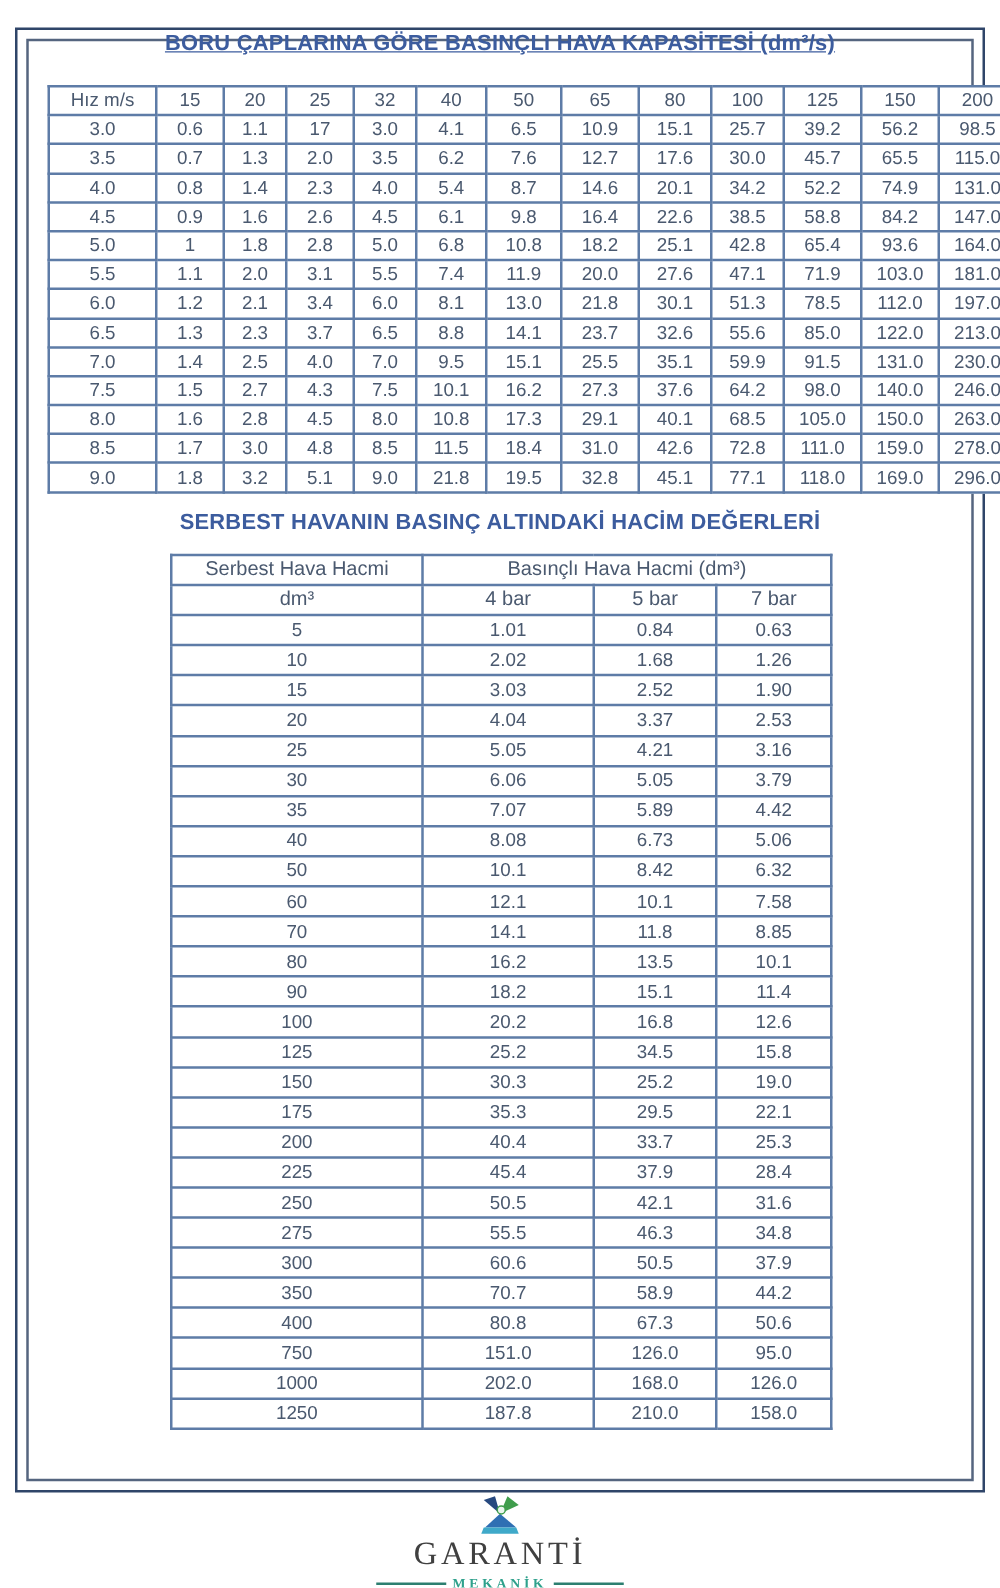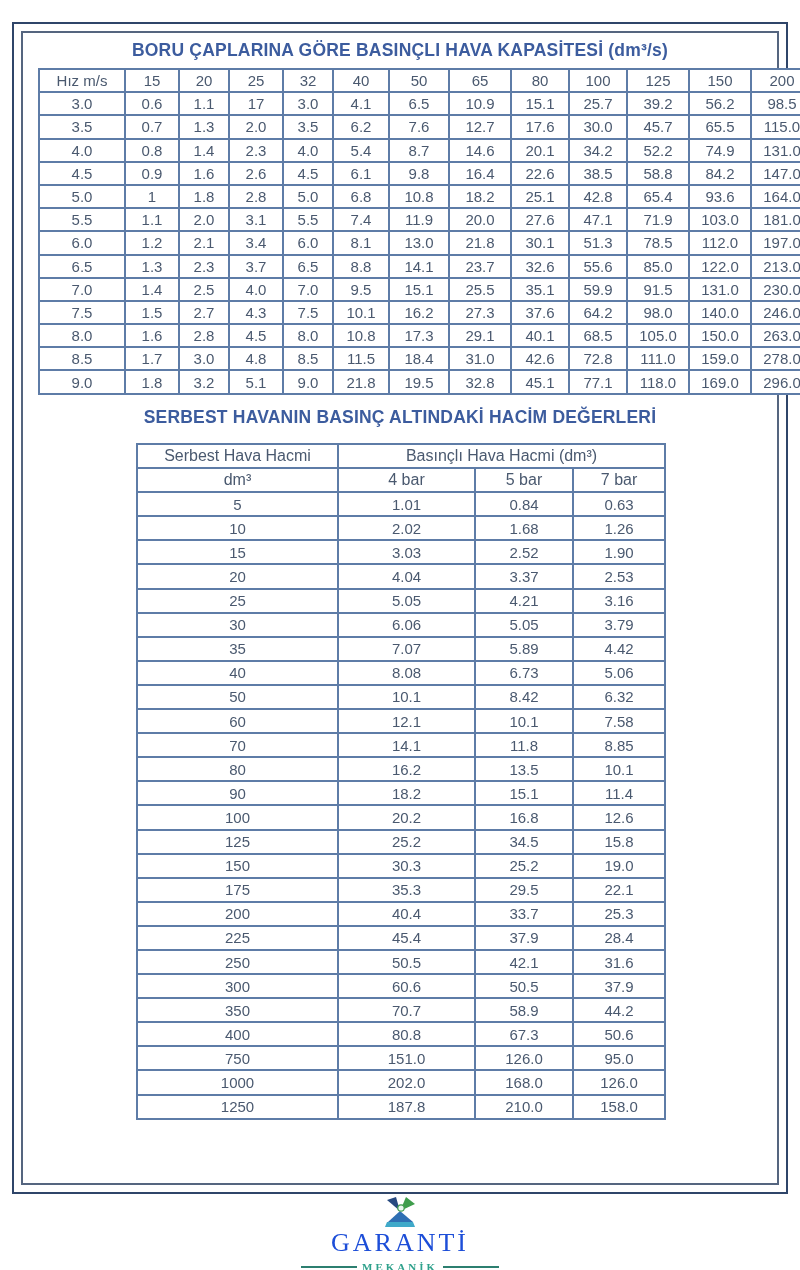--- a/index.html
+++ b/index.html
@@ -16,21 +16,21 @@
   }
   .frame-inner {
     position:absolute; left:7px; top:7px; right:7px; bottom:7px;
     border:2px solid #55657f;
   }
   .title {
     position:absolute; left:0; width:100%;
     text-align:center; font-weight:bold; font-size:17.5px;
     color:#3c5c9e; letter-spacing:0.2px;
   }
-  #title1 { top:40px; }
+  #title1 { top:24px;text-decoration:underline; }
   #title2 { top:407px; }
 
   table { border-collapse:collapse; table-layout:fixed; position:absolute; background:#fff; }
   td, th {
     border:2px solid #5e7ca7; text-align:center; vertical-align:middle;
     font-weight:normal; font-size:15px; color:#4a596f; overflow:hidden;
     padding:0;
   }
   #table1 { left:38px; top:68px; width:724px; }
   #table1 td, #table1 th { height:23.2px; }
@@ -39,21 +39,21 @@
   #table2 thead th { font-size:16px;margin-left:12px; }
 
   
   .logo {
     position:absolute; left:0; top:1196px; width:100%;
     display:flex; flex-direction:column; align-items:center;
   }
   .logo-icon { width:42px; height:36px; }
   .logo-name {
     font-family:"Liberation Serif", serif; font-size:26px; line-height:1.0;
-    letter-spacing:3px; color:#1d4ed8; margin-top:-2px;
+    letter-spacing:3px; color:#404040; margin-top:-2px;
   }
   .logo-sub-row { display:flex; align-items:center; gap:5px; margin-top:5px; }
   .logo-rule { width:56px; height:2px; background:#2c7f70; }
   .logo-sub {
     font-family:"Liberation Serif", serif; font-size:11px; letter-spacing:3px;
     color:#2fa18c; font-weight:bold;
   }
 </style>
 </head>
 <body>
@@ -432,20 +432,26 @@
         <td>37.9</td>
         <td>28.4</td>
       </tr>
       <tr>
         <td>250</td>
         <td>50.5</td>
         <td>42.1</td>
         <td>31.6</td>
       </tr>
       <tr>
+        <td>275</td>
+        <td>55.5</td>
+        <td>46.3</td>
+        <td>34.8</td>
+      </tr>
+      <tr>
         <td>300</td>
         <td>60.6</td>
         <td>50.5</td>
         <td>37.9</td>
       </tr>
       <tr>
         <td>350</td>
         <td>70.7</td>
         <td>58.9</td>
         <td>44.2</td>

